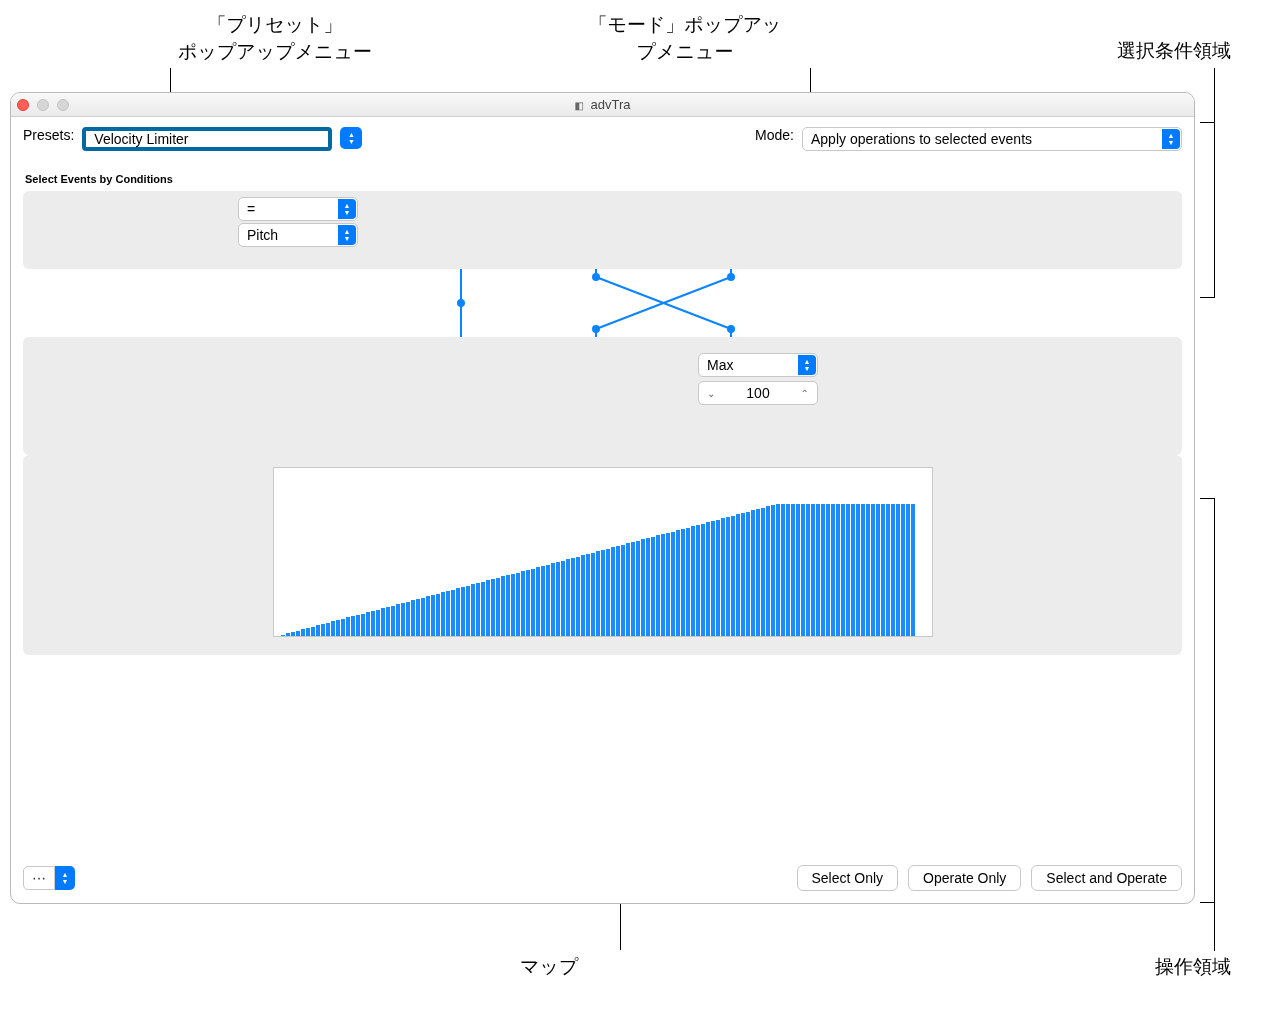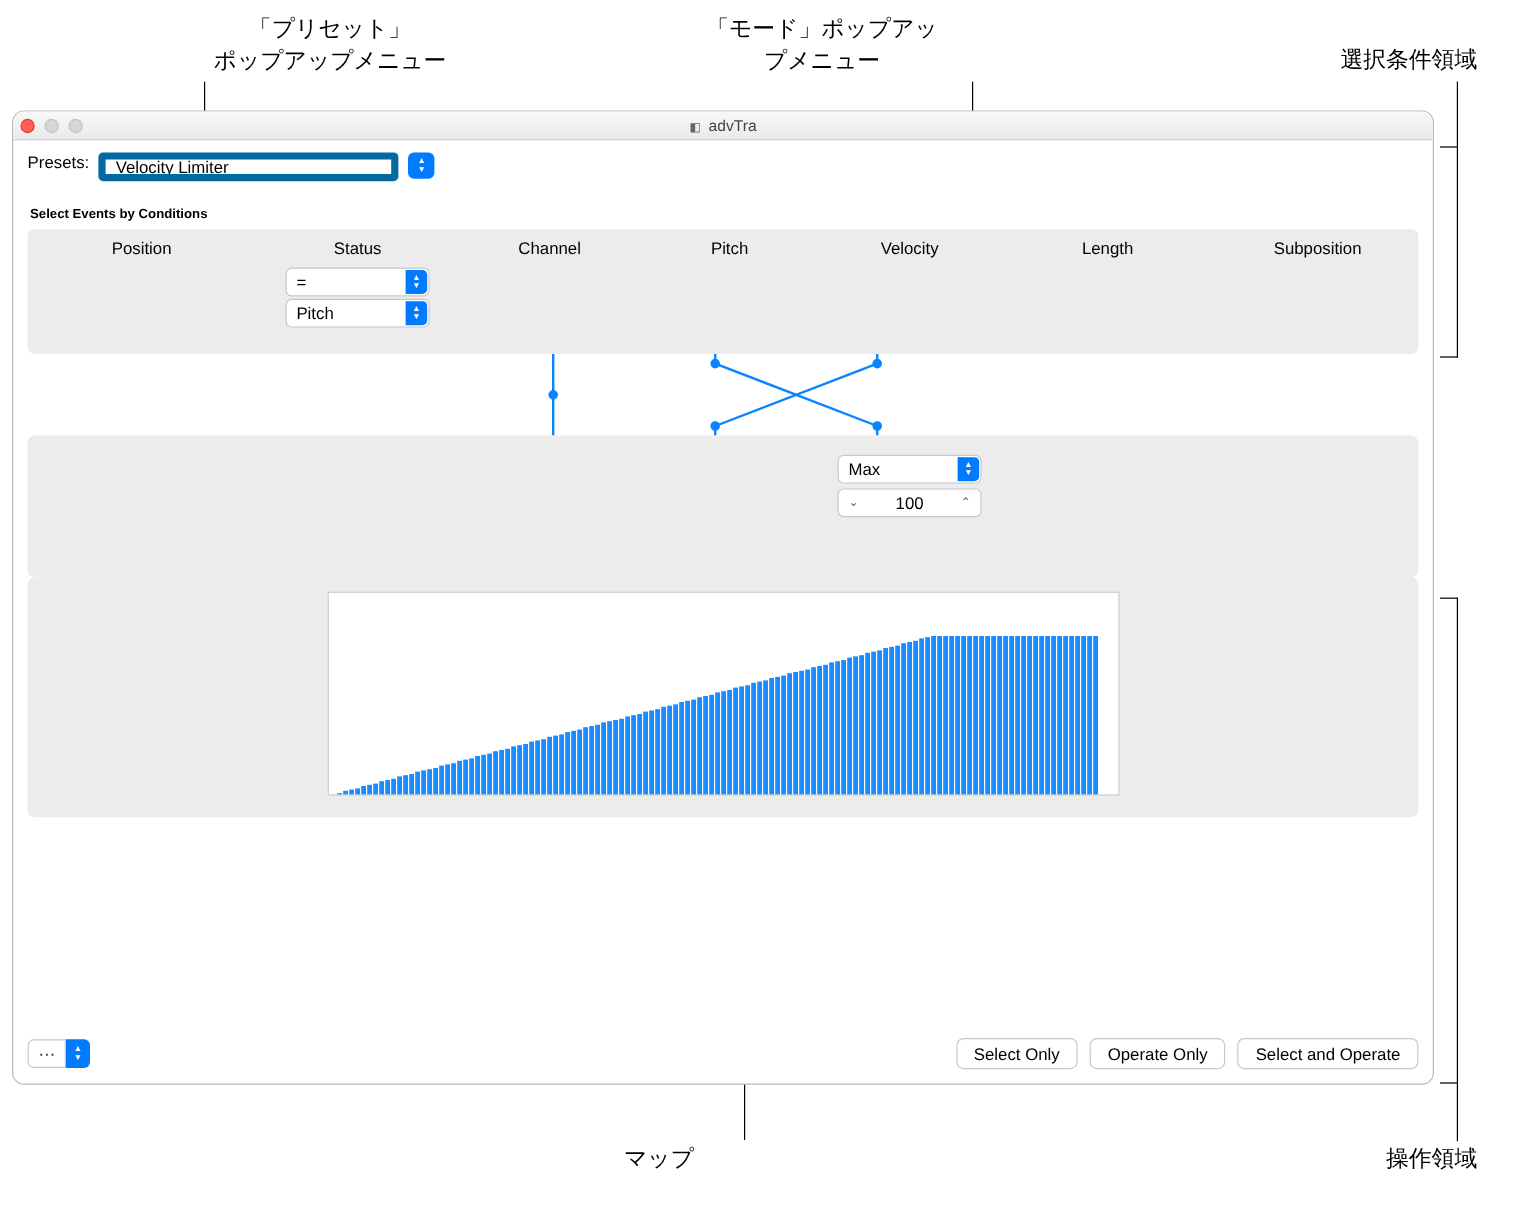--- a/index.html
+++ b/index.html
@@ -68,21 +68,21 @@
       padding: 10px 12px;
       display: flex;
       justify-content: space-between;
       align-items: center;
       font-size: 14px;
     }
     .tb-left, .tb-right { display: flex; align-items: flex-start; gap: 8px; }
     .tb-label { font-size: 14px; color:#000; }
     .tb-input {
       height: 24px;
-      border: 6px solid #0369a1;
+      border: 4px solid #0369a1;
       border-radius: 4px;
       padding: 0 8px;
       font-size: 14px;
       min-width: 250px;
       background:#fff;
     }
     .blue-dd {
       width: 22px; height: 22px;
       background: #007aff;
       border-radius: 5px;
@@ -293,33 +293,34 @@
 
   <div class="toolbar">
     <div class="tb-left">
       <span class="tb-label">Presets:</span>
       <input class="tb-input" value="Velocity Limiter" style="">
       <div class="blue-dd">
         <span>▲</span>
         <span>▼</span>
       </div>
     </div>
+    <div class="tb-right">
+      <span class="tb-label">Mode:</span>
+      <div class="mode-select">
+        <span>Apply operations to selected events</span>
+        <div class="dd">
+          <span>▲</span>
+          <span>▼</span>
+        </div>
+      </div>
+    </div>
   </div>
 
   <div class="section-title">Select Events by Conditions</div>
   <div class="panel">
-    <div class="cols">
-      <div>Position</div>
-      <div>Status</div>
-      <div>Channel</div>
-      <div>Pitch</div>
-      <div>Velocity</div>
-      <div>Length</div>
-      <div>Subposition</div>
-    </div>
     <div class="cond-body">
       <div></div>
       <div>
         <div class="mac-select">
           <span>=</span>
           <div class="dd">
               <span>▲</span>
               <span>▼</span>
             </div>
         </div>

